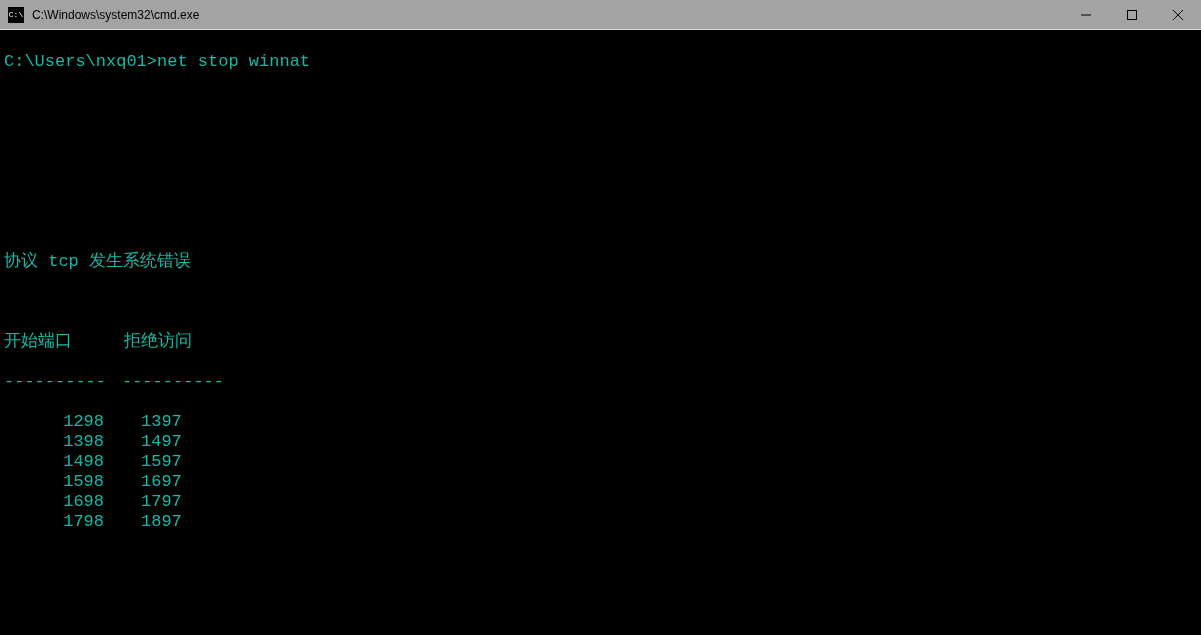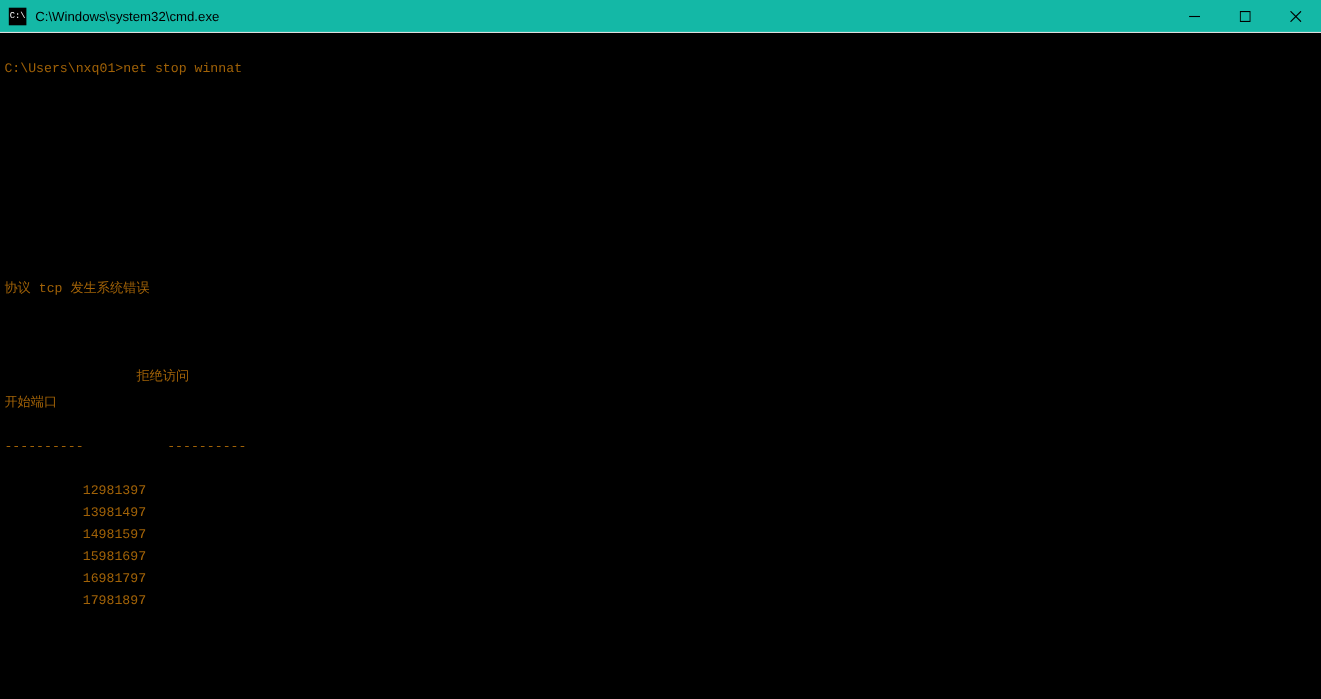--- a/index.html
+++ b/index.html
@@ -5,21 +5,21 @@
     * { margin: 0; padding: 0; box-sizing: border-box; }
     body {
       font-family: Consolas, 'Courier New', monospace;
       background: #000;
       width: 1201px;
       height: 635px;
       overflow: hidden;
     }
     .titlebar {
       height: 30px;
-      background: #14b8a6;
+      background: #a3a3a3;
       display: flex;
       align-items: center;
       border-bottom: 1px solid #ddd;
     }
     .titlebar-icon {
       width: 16px;
       height: 16px;
       margin: 0 8px;
       background: #000;
       display: inline-flex;
@@ -49,51 +49,51 @@
       display: flex;
       align-items: center;
       justify-content: center;
       font-family: 'Segoe UI', Arial, sans-serif;
       font-size: 10px;
       color: #000;
       cursor: pointer;
     }
     .terminal {
       background: #000;
-      color: #a16207;
-      font-size: 12px;
+      color: #14b8a6;
+      font-size: 17px;
       line-height: 20px;
       padding: 2px 4px;
       white-space: pre;
       font-family: Consolas, 'SimSun', 'Courier New', monospace;
       height: calc(635px - 30px);
       overflow: hidden;
     }
     .table-row {
       display: flex;
+      gap: 37px;
     }
     .col-start {
       width: 100px;
       text-align: right;
     }
     .col-end {
       width: 110px;
       text-align: left;
     }
     .col-mark {
       width: 70px;
       text-align: right;
     }
     .headers {
       display: flex;
     }
     .header-start {
       width: 70px;
       text-align: left;
-      margin-top: 24px;
     }
     .header-end {
       width: 110px;
       text-align: left;
       padding-left: 50px;
     }
     .separator-row {
       display: flex;
     }
     .sep-start {

